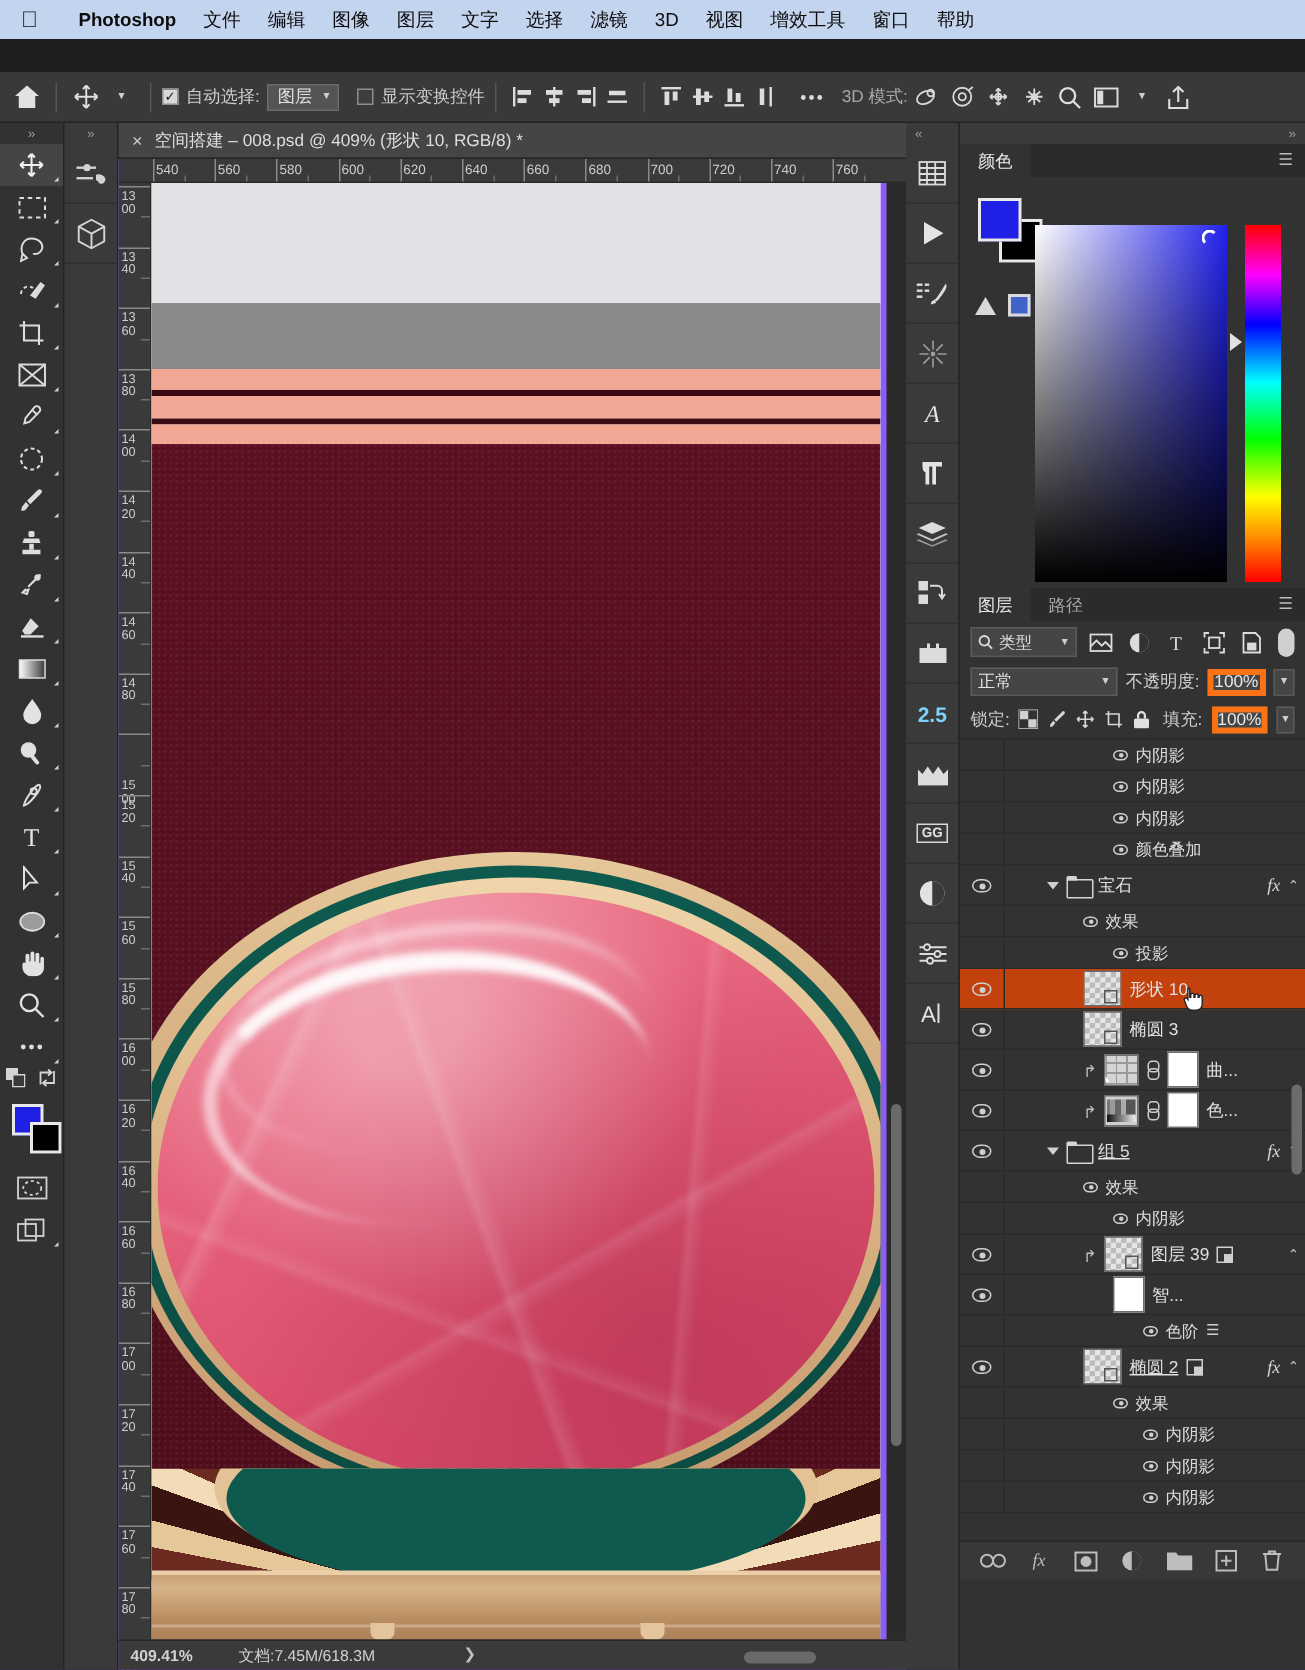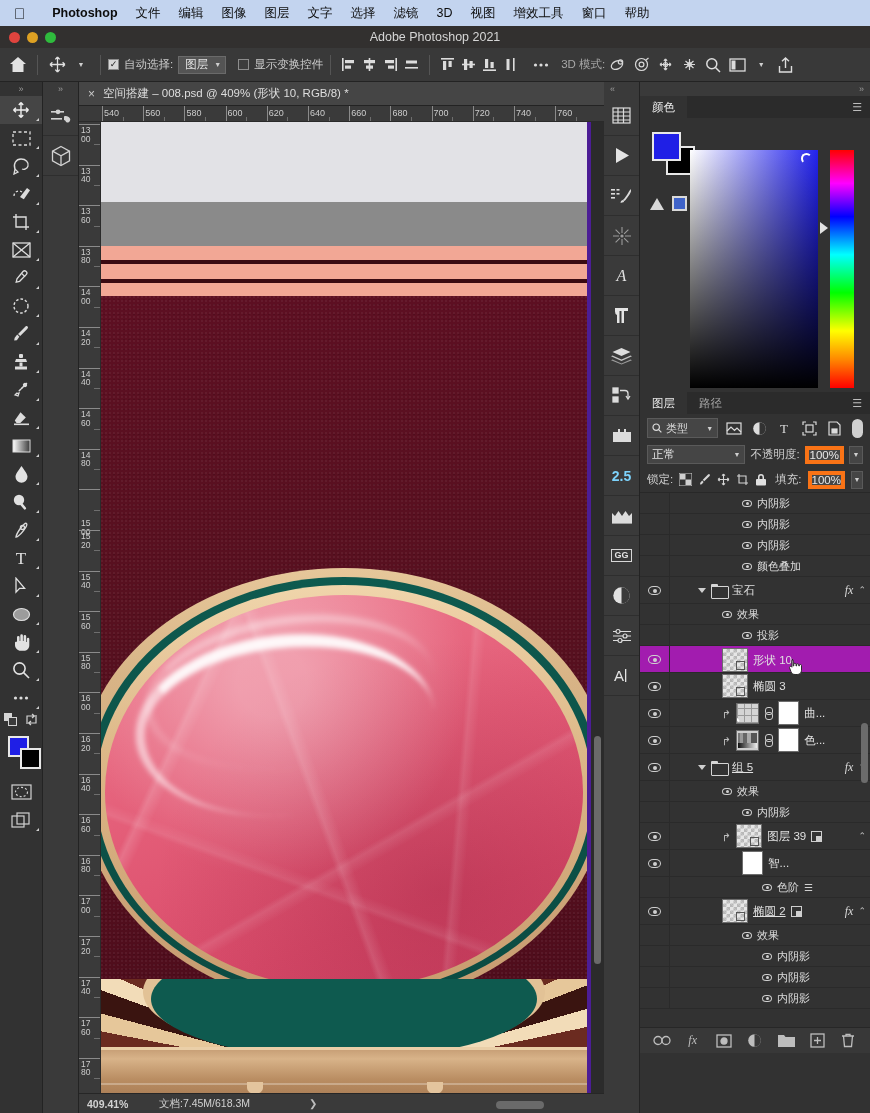--- a/index.html
+++ b/index.html
@@ -71,21 +71,21 @@
 
   
   .doctab { position:absolute; left:79px; top:82px; width:525px; height:24px;
     background:#454545; border-bottom:1px solid #232323; display:flex; align-items:center;
     padding-left:9px; gap:8px; }
   .doctab .x { color:#c9c9c9; font-size:12px; }
   .doctab .nm { color:#dedede; font-size:11.5px; white-space:nowrap; }
 
   
   .docarea { position:absolute; left:79px; top:106px; width:525px; height:1007px;
-    background:#4c1d95; overflow:hidden; }
+    background:#8b5cf6; overflow:hidden; }
   .hruler { position:absolute; left:0; top:0; width:525px; height:16px;
     background:#3a3a3a; border-bottom:1px solid #2a2a2a; overflow:hidden; }
   .hruler .tk { position:absolute; top:0; height:16px; border-left:1px solid #8a8a8a; }
   .hruler .lb { position:absolute; top:2px; font-size:9px; color:#cdcdcd; padding-left:2px;
     font-family:"Liberation Sans",sans-serif; }
   .hruler .mtk { position:absolute; top:11px; height:5px; border-left:1px solid #6e6e6e; }
   .vruler { position:absolute; left:0; top:16px; width:22px; height:991px;
     background:#3a3a3a; border-right:1px solid #2a2a2a; overflow:hidden; }
   .vruler .tk { position:absolute; left:0; width:22px; border-top:1px solid #8a8a8a; }
   .vruler .lb { position:absolute; left:2px; font-size:8.5px; color:#cdcdcd; width:11px;
@@ -241,21 +241,21 @@
     display:flex; align-items:center; justify-content:center; font-size:7px; color:#cfcfcf; }
   .lockrow { height:25px; display:flex; align-items:center; padding:0 7px; gap:6px; }
   .lockico { width:17px; height:17px; display:flex; align-items:center; justify-content:center;
     color:#d6d6d6; }
 
   
   .layerlist { position:relative; background:#323232; height:535px; overflow:hidden;
     border-top:1px solid #282828; }
   .lrow { position:relative; display:flex; align-items:center; height:27px;
     border-bottom:1px solid #2a2a2a; }
-  .lrow.sel { background:#a21caf;align-items:flex-end; }
+  .lrow.sel { background:#c2410c; }
   .lrow.fx { height:21px; border-bottom:1px solid #2a2a2a; background:#323232; }
   .eyecell { width:30px; height:100%; display:flex; align-items:center; justify-content:center;
     border-right:1px solid #2a2a2a; }
   .eye { width:13px; height:9px; border:1.3px solid #cfcfcf; border-radius:50%/60%;
     position:relative; }
   .eye::after { content:""; position:absolute; left:4.2px; top:2.2px; width:4px; height:4px;
     border-radius:50%; background:#cfcfcf; }
   .eye.sm { width:10px; height:7px; }
   .eye.sm::after{ left:3.1px; top:1.6px; width:3px; height:3px; }
   .lbody { flex:1; display:flex; align-items:center; gap:5px; padding-left:4px;
@@ -327,28 +327,20 @@
     <span class="mi">文字</span>
     <span class="mi">选择</span>
     <span class="mi">滤镜</span>
     <span class="mi">3D</span>
     <span class="mi">视图</span>
     <span class="mi">增效工具</span>
     <span class="mi">窗口</span>
     <span class="mi">帮助</span>
   </div>
 
-  <div class="titlebar">
-    <div class="traffic">
-      <span class="dot r"></span>
-      <span class="dot y"></span>
-      <span class="dot g"></span>
-    </div>
-    <div class="ttl">Adobe Photoshop 2021</div>
-  </div>
 
   <div class="optbar">
     <div class="ob-icon">
       <svg width="18" height="17" viewBox="0 0 18 17">
           <path d="M9 1 L17 8 H14.5 V16 H3.5 V8 H1 Z" fill="#e2e2e2"></path>
         </svg>
     </div>
     <div class="ob-sep"></div>
     <div class="ob-icon">
       <svg width="17" height="17" viewBox="0 0 17 17" stroke="#e0e0e0" stroke-width="1.3" fill="none">

